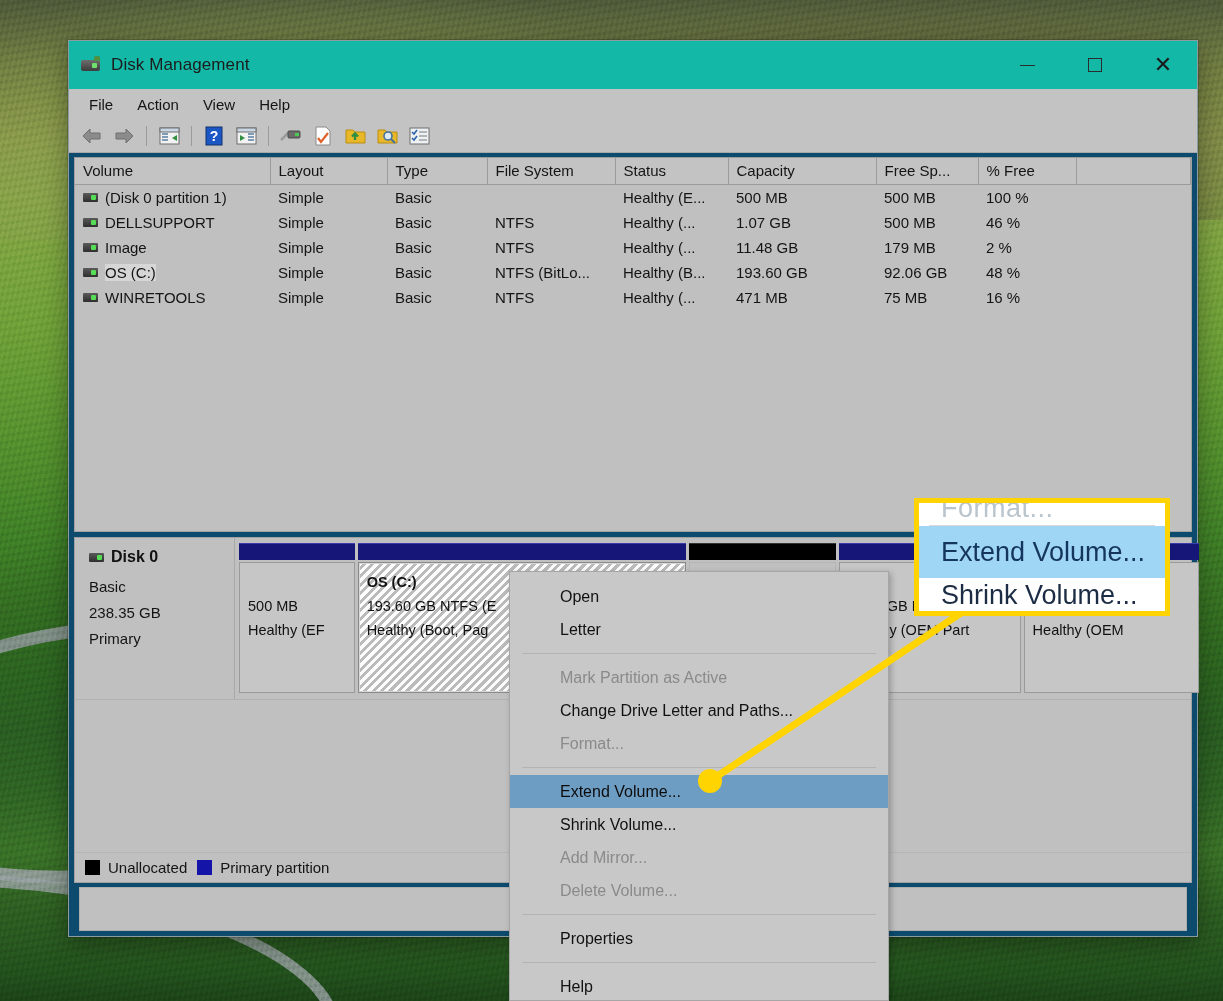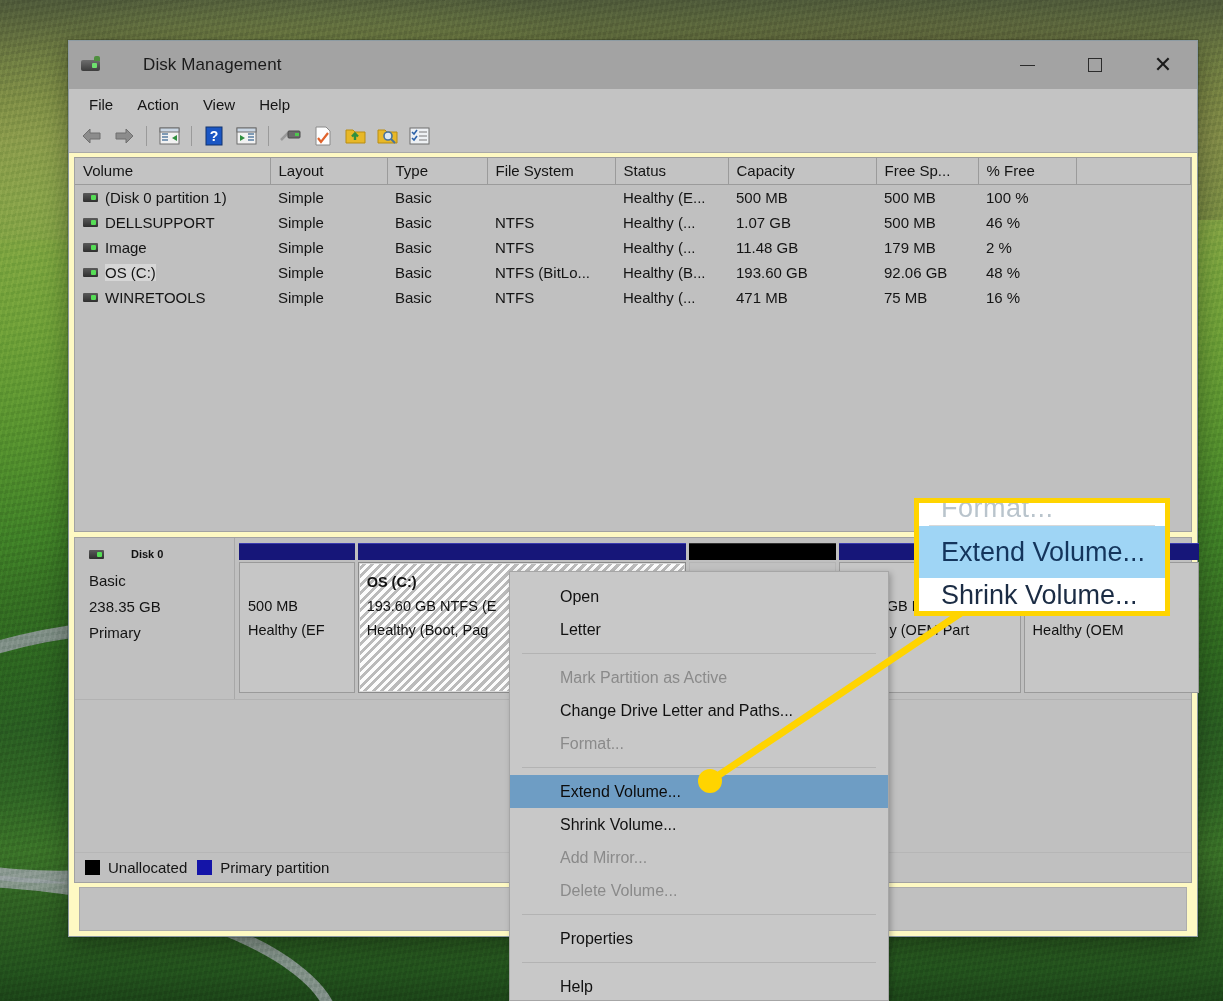--- a/index.html
+++ b/index.html
@@ -77,24 +77,23 @@
     position: absolute;
     left: 68px; top: 40px;
     width: 1130px; height: 897px;
     background: #c0c0c0;
     border: 1px solid #8d9ba3;
     box-shadow: 0 0 0 1px rgba(0,0,0,.15), 0 6px 24px rgba(0,0,0,.35);
     display: flex; flex-direction: column;
   }
   .titlebar {
     height: 48px; flex: 0 0 48px;
-    background: #a3a3a3;
+    background: #14b8a6;
     display: flex; align-items: center;
     position: relative;
-    gap: 32px;
   }
   .title-icon {
     width: 20px; height: 20px; margin-left: 12px; margin-right: 10px;
     position: relative; flex: none;
   }
   .title-icon .box {
     position: absolute; left: 0; top: 5px; width: 19px; height: 11px;
     background: linear-gradient(180deg,#6d6d6d,#3c3c3c);
     border-radius: 2px;
   }
@@ -138,21 +137,21 @@
     border-bottom: 1px solid #a9a9a9;
   }
   .tb-btn {
     width: 30px; height: 28px;
     display: flex; align-items: center; justify-content: center;
   }
   .tb-sep { width: 1px; height: 20px; background: #9a9a9a; margin: 0 5px; }
 
   .client {
     flex: 1 1 auto;
-    background: #fef9c3;
+    background: #0c4a6e;
     display: flex; flex-direction: column;
     padding: 4px 5px 0 5px;
     min-height: 0;
   }
 
   
   .listpane {
     height: 375px; flex: 0 0 375px;
     background: #c0c0c0;
     border: 1px solid #a2a2a2;
@@ -205,22 +204,22 @@
     height: 162px; flex: 0 0 162px;
     border-bottom: 1px solid #b2b2b2;
   }
   .diskinfo {
     width: 160px; flex: 0 0 160px;
     border-right: 1px solid #a8a8a8;
     padding: 10px 0 0 14px;
     background: #c0c0c0;
   }
   .diskinfo .dtitle {
-    font-size: 11px; font-weight: bold; color: #111;
-    display: flex; align-items: center; gap: 20px; margin-bottom: 8px;
+    font-size: 16px; font-weight: bold; color: #111;
+    display: flex; align-items: center; gap: 0; margin-bottom: 8px;
   }
   .diskinfo .dline { font-size: 15px; color: #141414; line-height: 26px; }
 
   .parts { flex: 1 1 auto; position: relative; padding: 5px 4px 6px 4px; display: flex; gap: 3px; }
   .part { position: relative; display: flex; flex-direction: column; }
   .part .cap {
     height: 17px; background: #161679; border-top: 1px solid #3b3bb0;
   }
   .part.unalloc .cap { background: #000; border-top-color: #333; }
   .part .body {

